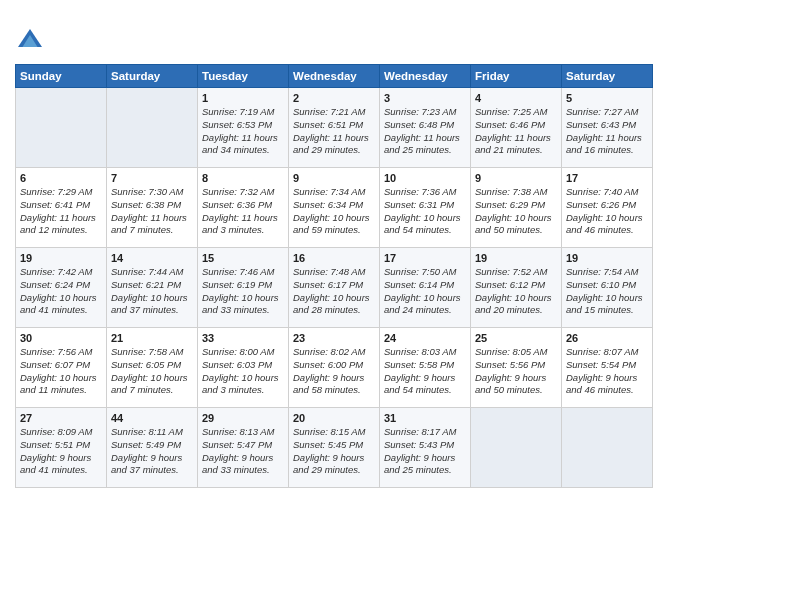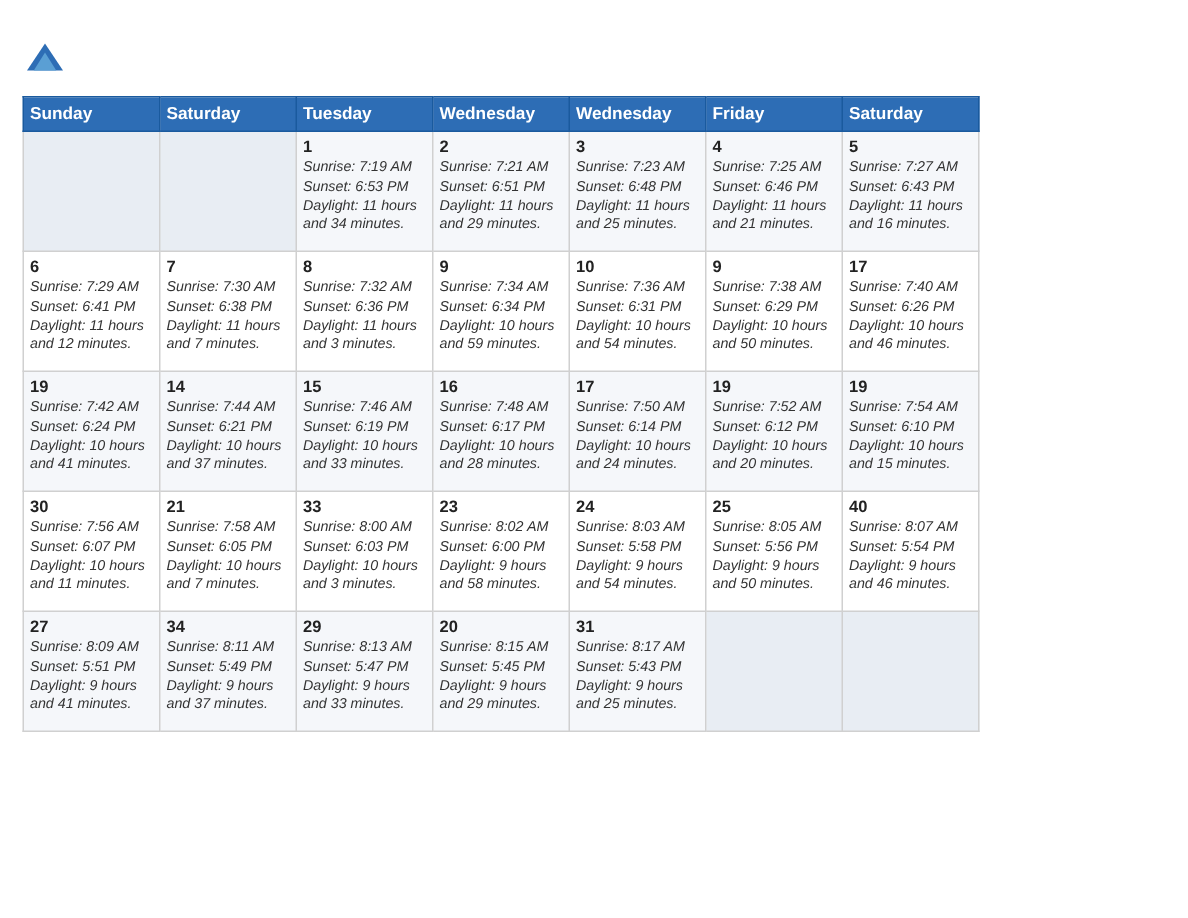--- a/index.html
+++ b/index.html
@@ -163,25 +163,25 @@
           <td><span class="day-number">19</span><span class="day-info">Sunrise: 7:52 AM<br>Sunset: 6:12 PM<br>Daylight: 10 hours<br>and 20 minutes.</span></td>
           <td><span class="day-number">19</span><span class="day-info">Sunrise: 7:54 AM<br>Sunset: 6:10 PM<br>Daylight: 10 hours<br>and 15 minutes.</span></td>
         </tr>
         <tr>
           <td><span class="day-number">30</span><span class="day-info">Sunrise: 7:56 AM<br>Sunset: 6:07 PM<br>Daylight: 10 hours<br>and 11 minutes.</span></td>
           <td><span class="day-number">21</span><span class="day-info">Sunrise: 7:58 AM<br>Sunset: 6:05 PM<br>Daylight: 10 hours<br>and 7 minutes.</span></td>
           <td><span class="day-number">33</span><span class="day-info">Sunrise: 8:00 AM<br>Sunset: 6:03 PM<br>Daylight: 10 hours<br>and 3 minutes.</span></td>
           <td><span class="day-number">23</span><span class="day-info">Sunrise: 8:02 AM<br>Sunset: 6:00 PM<br>Daylight: 9 hours<br>and 58 minutes.</span></td>
           <td><span class="day-number">24</span><span class="day-info">Sunrise: 8:03 AM<br>Sunset: 5:58 PM<br>Daylight: 9 hours<br>and 54 minutes.</span></td>
           <td><span class="day-number">25</span><span class="day-info">Sunrise: 8:05 AM<br>Sunset: 5:56 PM<br>Daylight: 9 hours<br>and 50 minutes.</span></td>
-          <td><span class="day-number">40</span><span class="day-info">Sunrise: 8:07 AM<br>Sunset: 5:54 PM<br>Daylight: 9 hours<br>and 46 minutes.</span></td>
+          <td><span class="day-number">26</span><span class="day-info">Sunrise: 8:07 AM<br>Sunset: 5:54 PM<br>Daylight: 9 hours<br>and 46 minutes.</span></td>
         </tr>
         <tr>
           <td><span class="day-number">27</span><span class="day-info">Sunrise: 8:09 AM<br>Sunset: 5:51 PM<br>Daylight: 9 hours<br>and 41 minutes.</span></td>
-          <td><span class="day-number">34</span><span class="day-info">Sunrise: 8:11 AM<br>Sunset: 5:49 PM<br>Daylight: 9 hours<br>and 37 minutes.</span></td>
+          <td><span class="day-number">44</span><span class="day-info">Sunrise: 8:11 AM<br>Sunset: 5:49 PM<br>Daylight: 9 hours<br>and 37 minutes.</span></td>
           <td><span class="day-number">29</span><span class="day-info">Sunrise: 8:13 AM<br>Sunset: 5:47 PM<br>Daylight: 9 hours<br>and 33 minutes.</span></td>
           <td><span class="day-number">20</span><span class="day-info">Sunrise: 8:15 AM<br>Sunset: 5:45 PM<br>Daylight: 9 hours<br>and 29 minutes.</span></td>
           <td><span class="day-number">31</span><span class="day-info">Sunrise: 8:17 AM<br>Sunset: 5:43 PM<br>Daylight: 9 hours<br>and 25 minutes.</span></td>
           <td class="empty-cell"></td>
           <td class="empty-cell"></td>
         </tr>
       </tbody>
   </table>
 </div>
 

